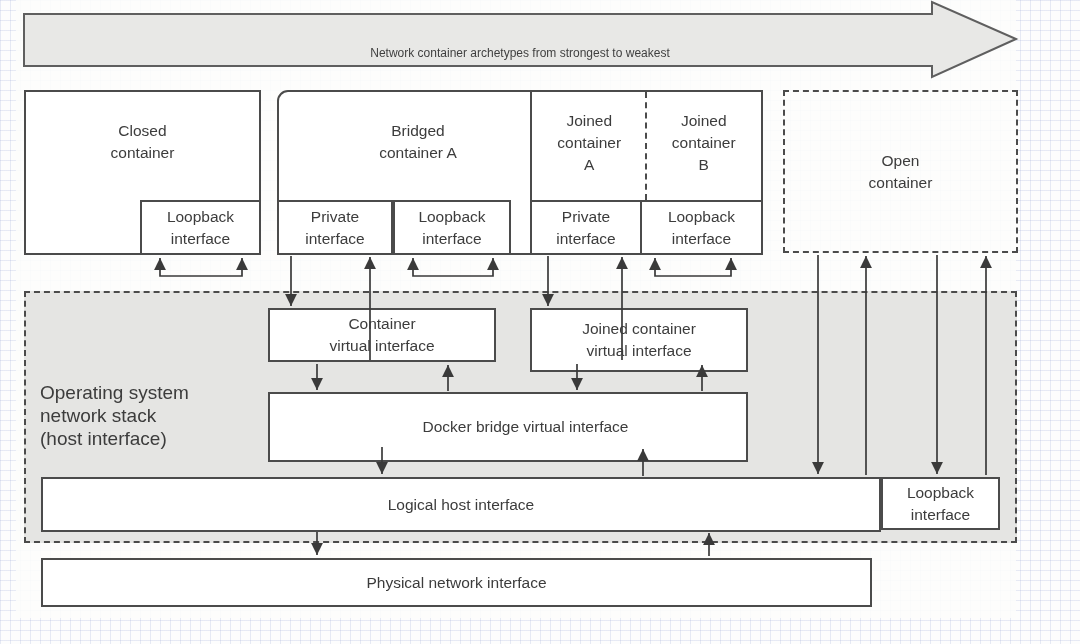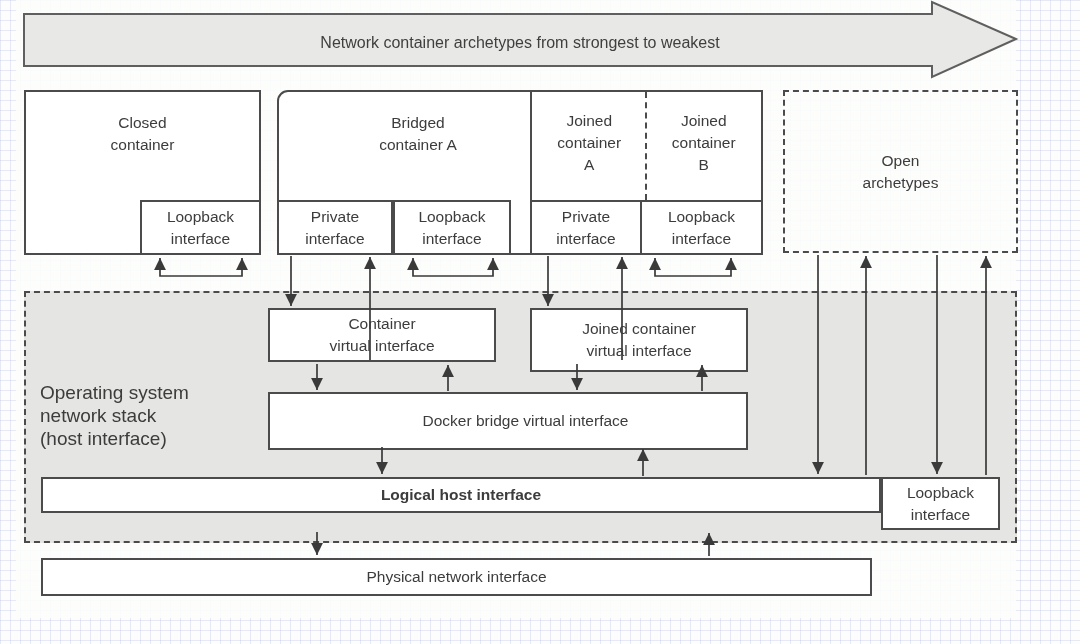--- a/index.html
+++ b/index.html
@@ -16,37 +16,37 @@
     position:absolute;left:16px;top:0;width:1000px;height:618px;
     background:rgba(253,253,252,0.88);z-index:0;
   }
   .box{
     position:absolute;box-sizing:border-box;border:2px solid #4b4b4b;background:#fff;
     display:flex;align-items:center;justify-content:center;text-align:center;
     color:#3c3c3c;font-size:15.5px;line-height:22px;white-space:pre-line;z-index:1;
   }
   .box.dashed{border-style:dashed;background:transparent;}
   .label-top{align-items:flex-start;}
-  .label-top .lbl{margin-top:20px;}
+  .label-top .lbl{margin-top:28px;}
   .os-region{
     position:absolute;left:24px;top:291px;width:993px;height:252px;
     box-sizing:border-box;border:2px dashed #4b4b4b;background:#e5e5e3;z-index:1;
   }
   .os-label{
     position:absolute;left:40px;top:381px;z-index:2;color:#3c3c3c;
     font-size:19px;line-height:23px;white-space:pre-line;text-align:left;
   }
   .divider-dashed{
     position:absolute;left:645px;top:92px;height:108px;width:0;
     border-left:2px dashed #4b4b4b;z-index:2;
   }
   .banner-text{
-    position:absolute;left:100px;top:17px;width:840px;height:52px;z-index:3;
+    position:absolute;left:100px;top:27px;width:840px;height:52px;z-index:3;
     display:flex;align-items:center;justify-content:center;
-    color:#3f3f3f;font-size:16px;
+    color:#3f3f3f;font-size:12px;
   }
   svg.connectors{position:absolute;left:0;top:0;z-index:2;pointer-events:none;}
 </style>
 </head>
 <body>
 
 <div class="stage">
   <div class="paper"></div>
 
   <div class="os-region"></div>
@@ -89,43 +89,43 @@
     <span>Private
 interface</span>
   </div>
   <div class="box" style="left:640px;top:200px;width:123px;height:55px;">
     <span>Loopback
 interface</span>
   </div>
 
   <div class="box dashed" style="left:783px;top:90px;width:235px;height:163px;">
     <span>Open
-archetypes</span>
+container</span>
   </div>
 
   <div class="box" style="left:268px;top:308px;width:228px;height:54px;">
     <span>Container
 virtual interface</span>
   </div>
   <div class="box" style="left:530px;top:308px;width:218px;height:64px;">
     <span>Joined container
 virtual interface</span>
   </div>
-  <div class="box" style="left:268px;top:392px;width:480px;height:58px;padding-left:35px;">
+  <div class="box" style="left:268px;top:392px;width:480px;height:70px;padding-left:35px;">
     <span>Docker bridge virtual interface</span>
   </div>
-  <div class="box" style="left:41px;top:477px;width:840px;height:36px;font-weight:bold;">
+  <div class="box" style="left:41px;top:477px;width:840px;height:55px;">
     <span>Logical host interface</span>
   </div>
   <div class="box" style="left:881px;top:477px;width:119px;height:53px;">
     <span>Loopback
 interface</span>
   </div>
 
-  <div class="box" style="left:41px;top:558px;width:831px;height:38px;">
+  <div class="box" style="left:41px;top:558px;width:831px;height:49px;">
     <span>Physical network interface</span>
   </div>
 
   <svg class="connectors" width="1080" height="644" viewBox="0 0 1080 644">
     <defs>
       <marker id="ah" viewBox="0 0 8 8" refX="8" refY="4" markerWidth="7" markerHeight="7" orient="auto-start-reverse">
         <path d="M0,0 L8,4 L0,8 Z" fill="#3a3a3a"></path>
       </marker>
     </defs>
 

